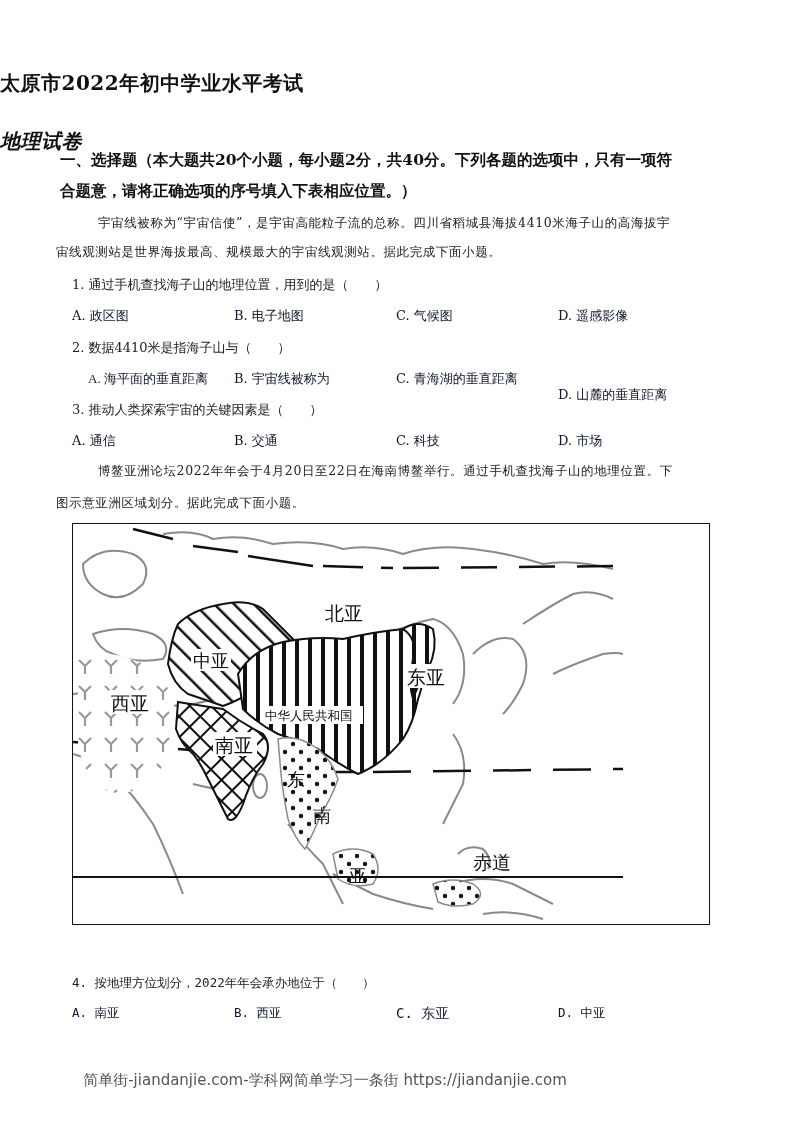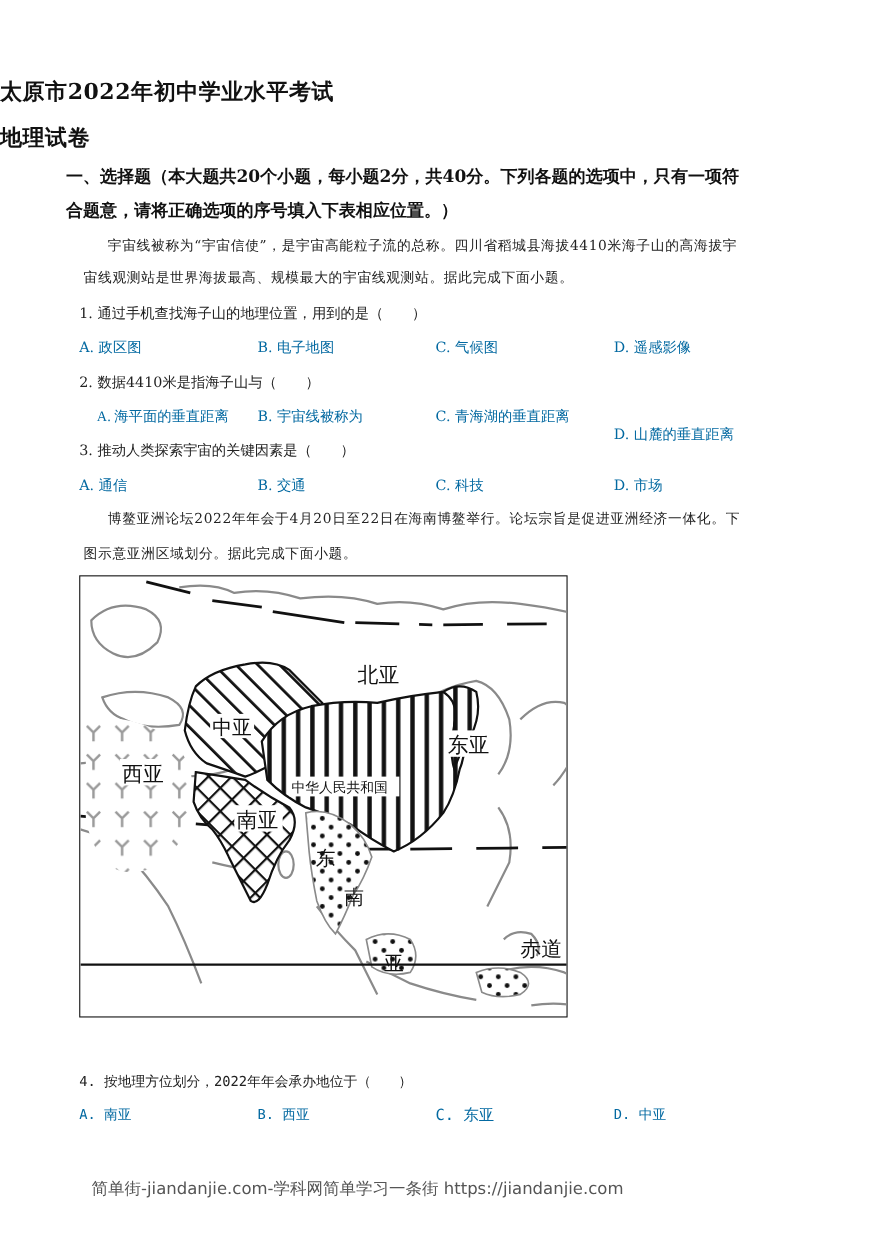--- a/index.html
+++ b/index.html
@@ -1,32 +1,32 @@
 <!DOCTYPE html>
 <html><head>
   <meta charset="utf-8">
   <style>
     html, body { margin: 0; padding: 0; background: #ffffff; }
     body { width: 793px; height: 1122px; position: relative; overflow: hidden; color: #111; font-family: "DejaVu Serif", "Liberation Serif", serif; }
     .abs { position: absolute; white-space: nowrap; }
     .title { left: 0; width: 793px; text-align: left; font-weight: bold; font-size: 20px; letter-spacing: 0.5px; }
     .section { left: 60px; font-weight: bold; font-size: 15.5px; text-align: right; }
-    .para { left: 76px; font-size: 12.5px; color: #222; letter-spacing: 0.6px; }
+    .para { left: 56px; font-size: 12.5px; color: #222; letter-spacing: 0.6px; }
     .q { left: 72px; font-size: 13px; color: #222; }
-    .opt { font-size: 13px; color: #0369a1; text-align: right; }
-    .map { left: 72px; top: 523px; width: 444px; height: 402px; border: 1.5px solid #111; box-sizing: border-box; background: #fff; overflow: hidden; }
+    .opt { font-size: 13px; color: #0f172a; text-align: right; }
+    .map { left: 72px; top: 523px; width: 638px; height: 402px; border: 1.5px solid #111; box-sizing: border-box; background: #fff; overflow: hidden; }
     .map svg { display: block; }
     .footer { left: 0; width: 650px; text-align: center; top: 1071px; font-family: "DejaVu Sans", "Liberation Sans", sans-serif; font-size: 15px; color: #555; }
     .mono { font-family: "DejaVu Sans Mono", "Liberation Mono", monospace; }
   </style>
 </head>
 <body>
 
 <div class="abs title" style="top:70px;">太原市2022年初中学业水平考试</div>
-<div class="abs title" style="top:112px;">地理试卷</div>
+<div class="abs title" style="top:128px;font-style:italic;">地理试卷</div>
 
 <div class="abs section" style="top:150px;">一、选择题（本大题共20个小题，每小题2分，共40分。下列各题的选项中，只有一项符</div>
 <div class="abs section" style="top:181px;">合题意，请将正确选项的序号填入下表相应位置。）</div>
 
 <div class="abs para" style="top:215px; left:98px;">宇宙线被称为“宇宙信使”，是宇宙高能粒子流的总称。四川省稻城县海拔4410米海子山的高海拔宇</div>
 <div class="abs para" style="top:244px;">宙线观测站是世界海拔最高、规模最大的宇宙线观测站。据此完成下面小题。</div>
 
 <div class="abs q" style="top:276px;">1. 通过手机查找海子山的地理位置，用到的是（　　）</div>
 <div class="abs opt" style="top:307px; left:72px;">A. 政区图</div>
 <div class="abs opt" style="top:307px; left:234px;">B. 电子地图</div>
@@ -38,21 +38,21 @@
 <div class="abs opt" style="top:370px; left:234px;">B. 宇宙线被称为</div>
 <div class="abs opt" style="top:370px; left:396px;">C. 青海湖的垂直距离</div>
 <div class="abs opt" style="top:370px; left:558px;margin-top:16px;">D. 山麓的垂直距离</div>
 
 <div class="abs q" style="top:401px;">3. 推动人类探索宇宙的关键因素是（　　）</div>
 <div class="abs opt" style="top:432px; left:72px;">A. 通信</div>
 <div class="abs opt" style="top:432px; left:234px;">B. 交通</div>
 <div class="abs opt" style="top:432px; left:396px;">C. 科技</div>
 <div class="abs opt" style="top:432px; left:558px;">D. 市场</div>
 
-<div class="abs para" style="top:463px; left:98px;">博鳌亚洲论坛2022年年会于4月20日至22日在海南博鳌举行。论坛宗旨是促进亚洲经济一体化。下</div>
+<div class="abs para" style="top:463px; left:98px;">博鳌亚洲论坛2022年年会于4月20日至22日在海南博鳌举行。通过手机查找海子山的地理位置。下</div>
 <div class="abs para" style="top:495px;">图示意亚洲区域划分。据此完成下面小题。</div>
 
 <div class="abs map">
   <svg width="550" height="402" viewBox="0 0 550 402" xmlns="http://www.w3.org/2000/svg">
     <defs>
       <pattern id="diag" patternUnits="userSpaceOnUse" width="14" height="14" patternTransform="rotate(-45)">
         <rect width="14" height="14" fill="#fff"></rect>
         <line x1="0" y1="0" x2="0" y2="14" stroke="#111" stroke-width="5"></line>
       </pattern>
       <pattern id="vert" patternUnits="userSpaceOnUse" width="13" height="13">

